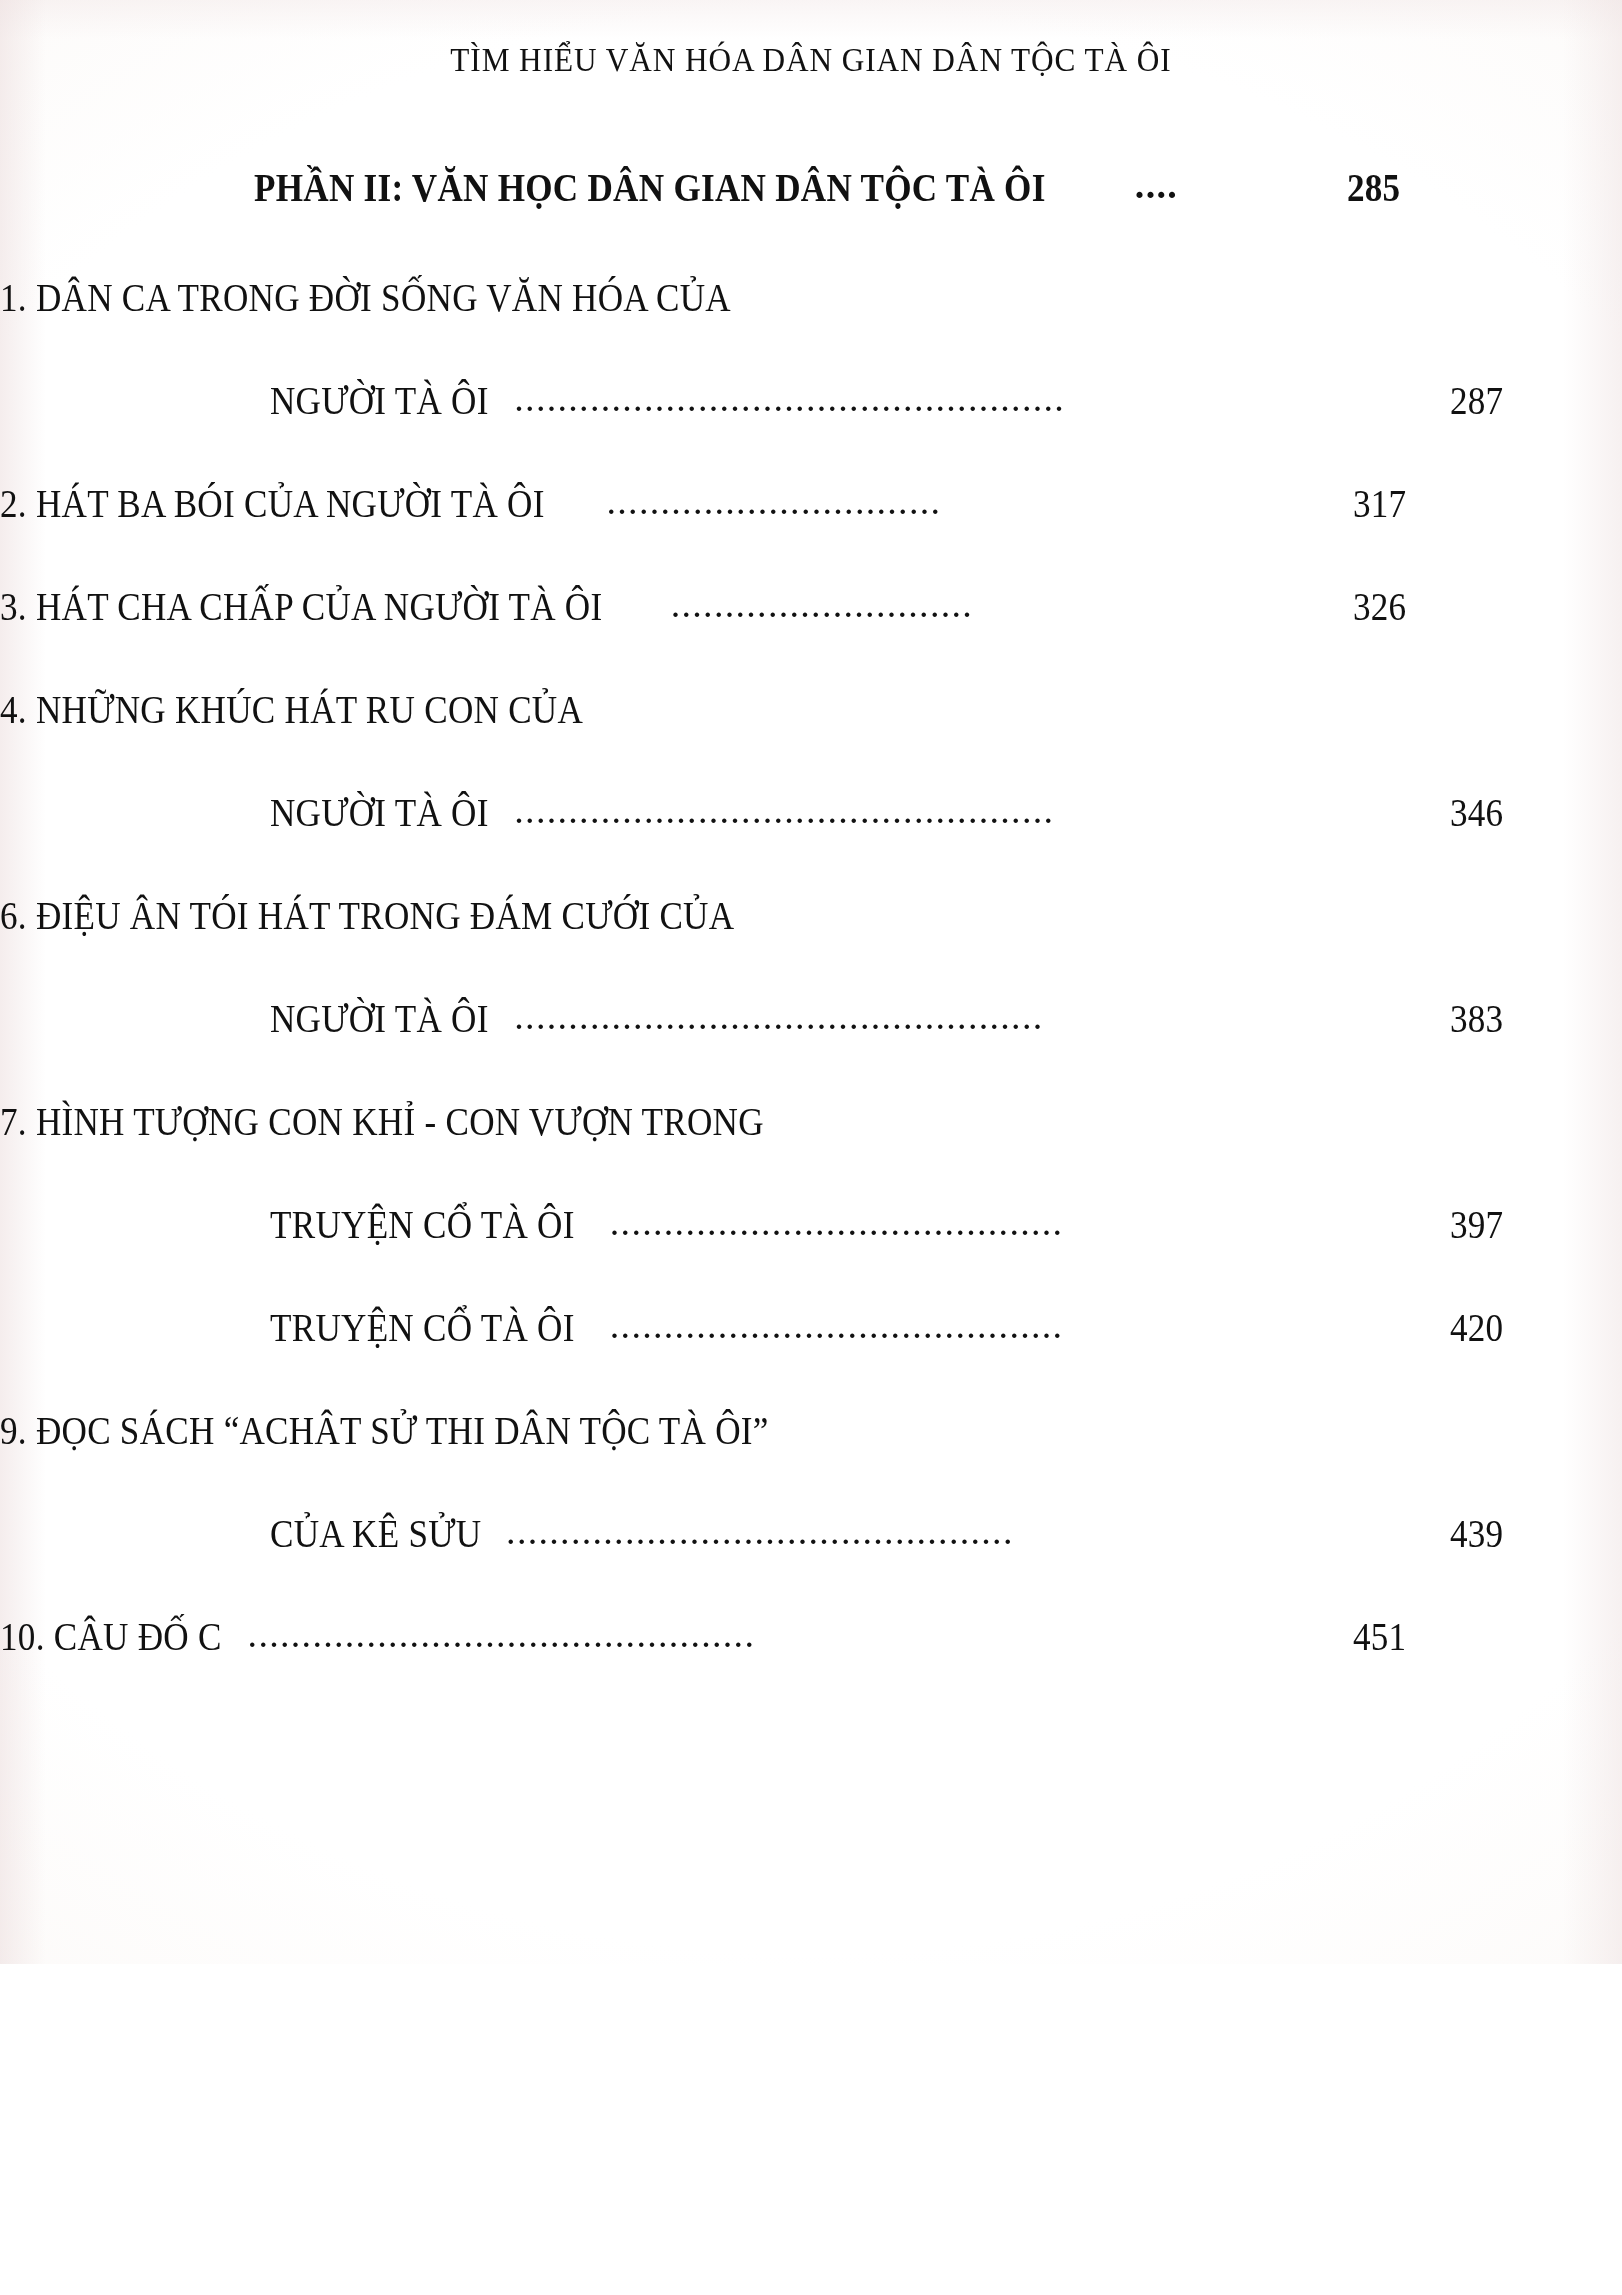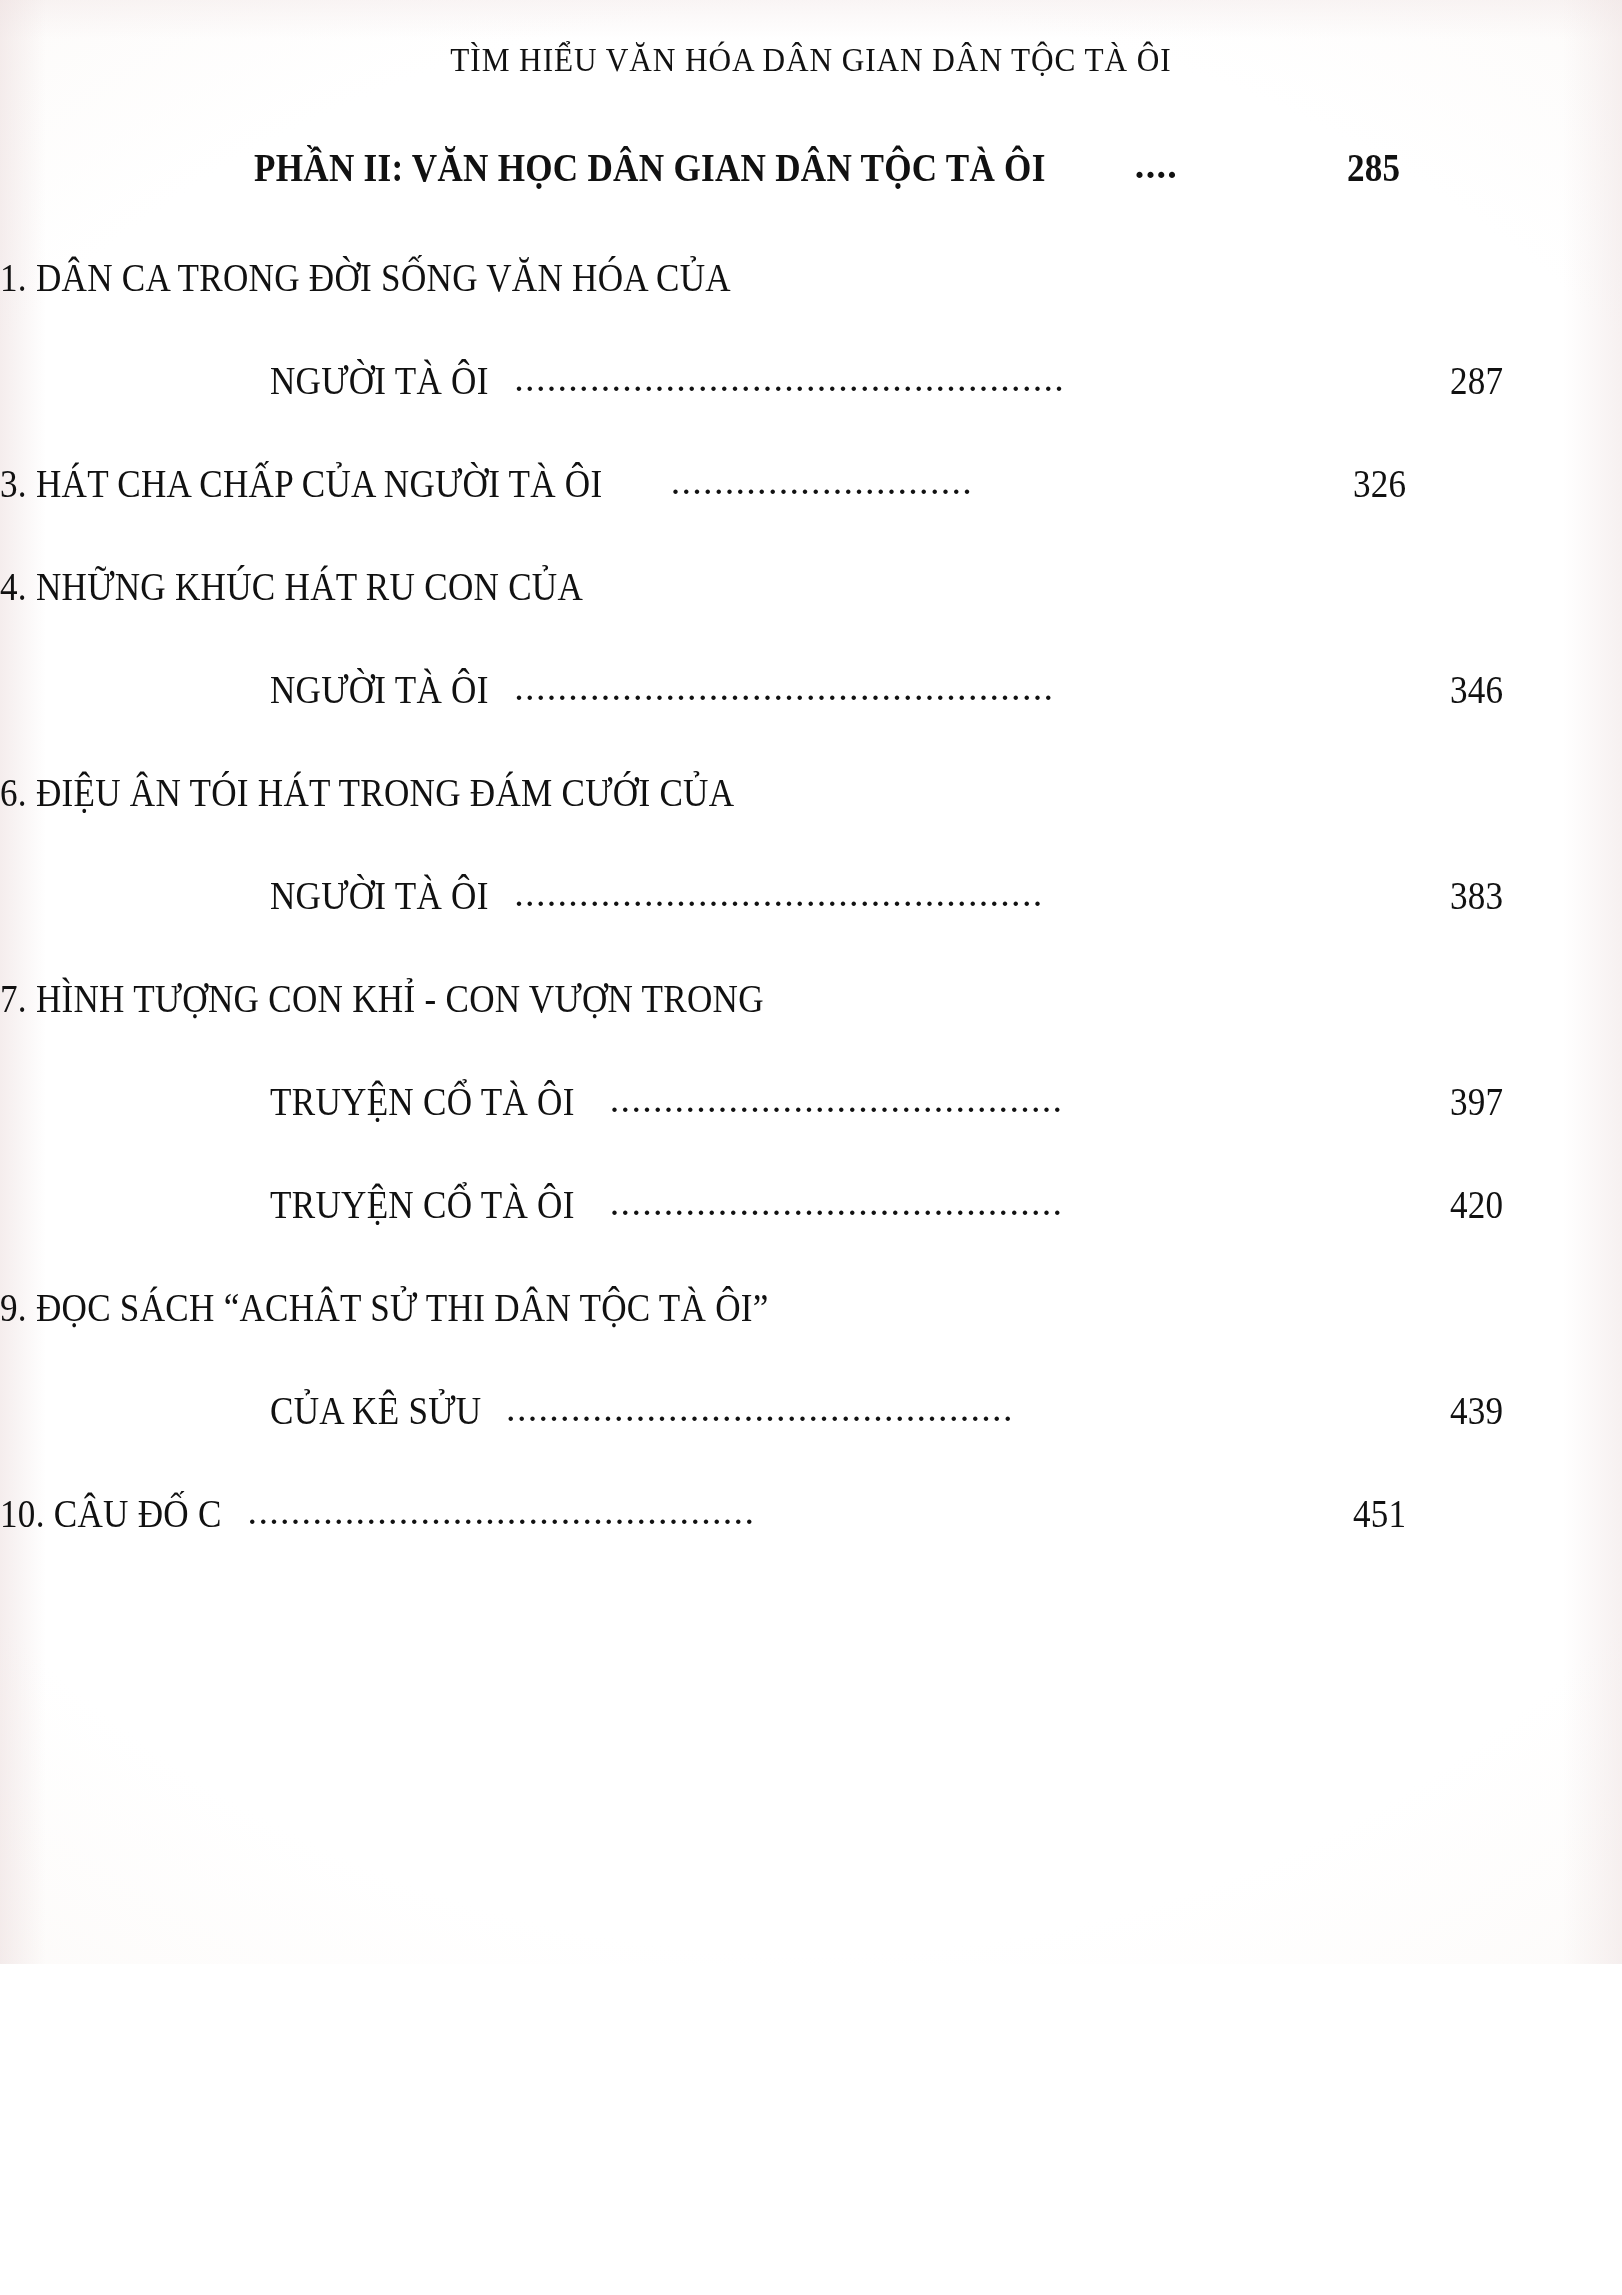--- a/index.html
+++ b/index.html
@@ -44,21 +44,21 @@
     font-family: "Liberation Serif", "DejaVu Serif", serif;
     font-weight: 400;
     font-stretch: condensed;
     transform: scaleX(0.92);
     color: #111111;
     white-space: nowrap;
   }
 
   .toc {
     position: absolute;
-    top: 148px;
+    top: 168px;
     left: 0;
     width: 1622px;
   }
 
   .toc-row {
     display: flex;
     align-items: baseline;
     width: 100%;
     box-sizing: border-box;
     font-size: 39px;
@@ -168,20 +168,25 @@
         <span class="entry-text">1. DÂN CA TRONG ĐỜI SỐNG VĂN HÓA CỦA</span>
         <span class="leader none"></span>
         <span class="page-num empty"></span>
       </div>
       <div class="toc-row cont">
         <span class="entry-text">NGƯỜI TÀ ÔI</span>
         <span class="leader">...................................................</span>
         <span class="page-num">287</span>
       </div>
       <div class="toc-row level1">
+        <span class="entry-text">2. HÁT BA BÓI CỦA NGƯỜI TÀ ÔI</span>
+        <span class="leader">...............................</span>
+        <span class="page-num">317</span>
+      </div>
+      <div class="toc-row level1">
         <span class="entry-text">3. HÁT CHA CHẤP CỦA NGƯỜI TÀ ÔI</span>
         <span class="leader">............................</span>
         <span class="page-num">326</span>
       </div>
       <div class="toc-row level1">
         <span class="entry-text">4. NHỮNG KHÚC HÁT RU CON CỦA</span>
         <span class="leader none"></span>
         <span class="page-num empty"></span>
       </div>
       <div class="toc-row cont">

